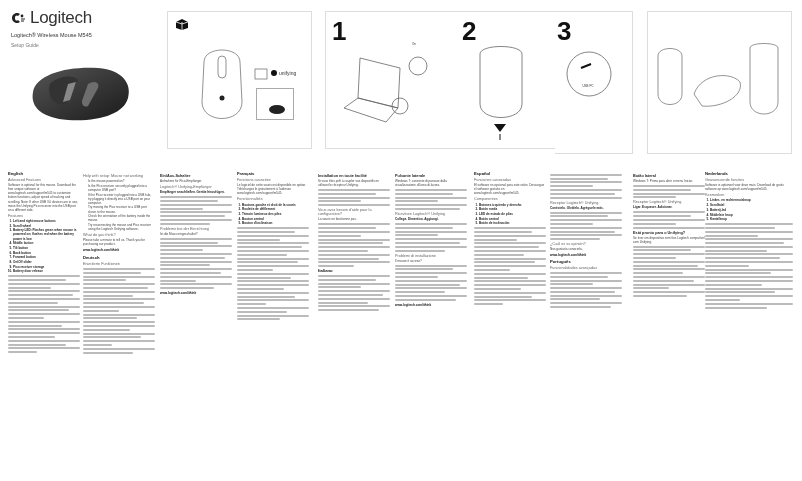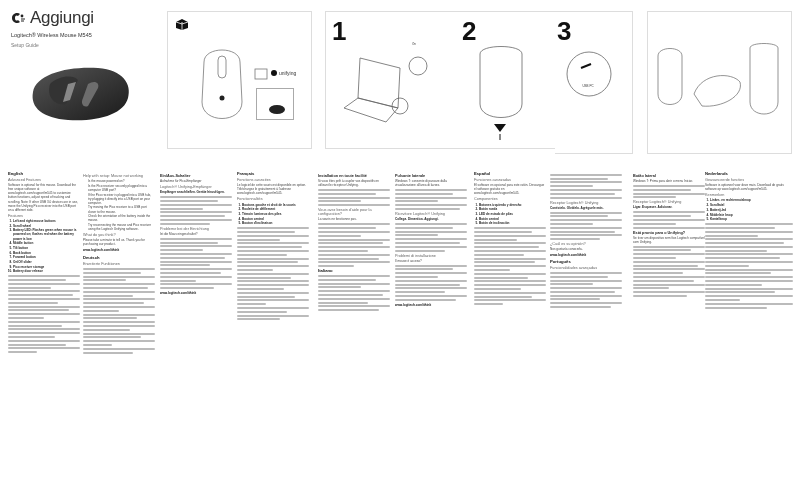--- a/index.html
+++ b/index.html
@@ -25,21 +25,21 @@
 </style>
 </head>
 <body>
 
 <div class="brand">
   <svg class="logo-mark" viewBox="0 0 16 14">
     <path d="M2 7 C2 2 8 1 10 3 L8 5 C7 4 5 4 5 7 C5 10 7 10 8 9 L10 11 C8 13 2 12 2 7Z" fill="#222"></path>
     <circle cx="12" cy="5" r="1.4" fill="#222"></circle>
       <path d="M11 8 h4 M11 10 h3" stroke="#222" stroke-width="1.2"></path>
   </svg>
-  <span class="name">Aggiungi</span>
+  <span class="name">Logitech</span>
 </div>
 <div class="subtitle">Logitech® Wireless Mouse M545</div>
 <div class="subtitle2">Setup Guide</div>
 
 <svg class="mouse-photo" viewBox="0 0 105 62">
   <defs>
       <linearGradient id="mg" x1="0" y1="0" x2="1" y2="1">
         <stop offset="0" stop-color="#555"></stop>
         <stop offset="1" stop-color="#1a1a1a"></stop>
       </linearGradient>

